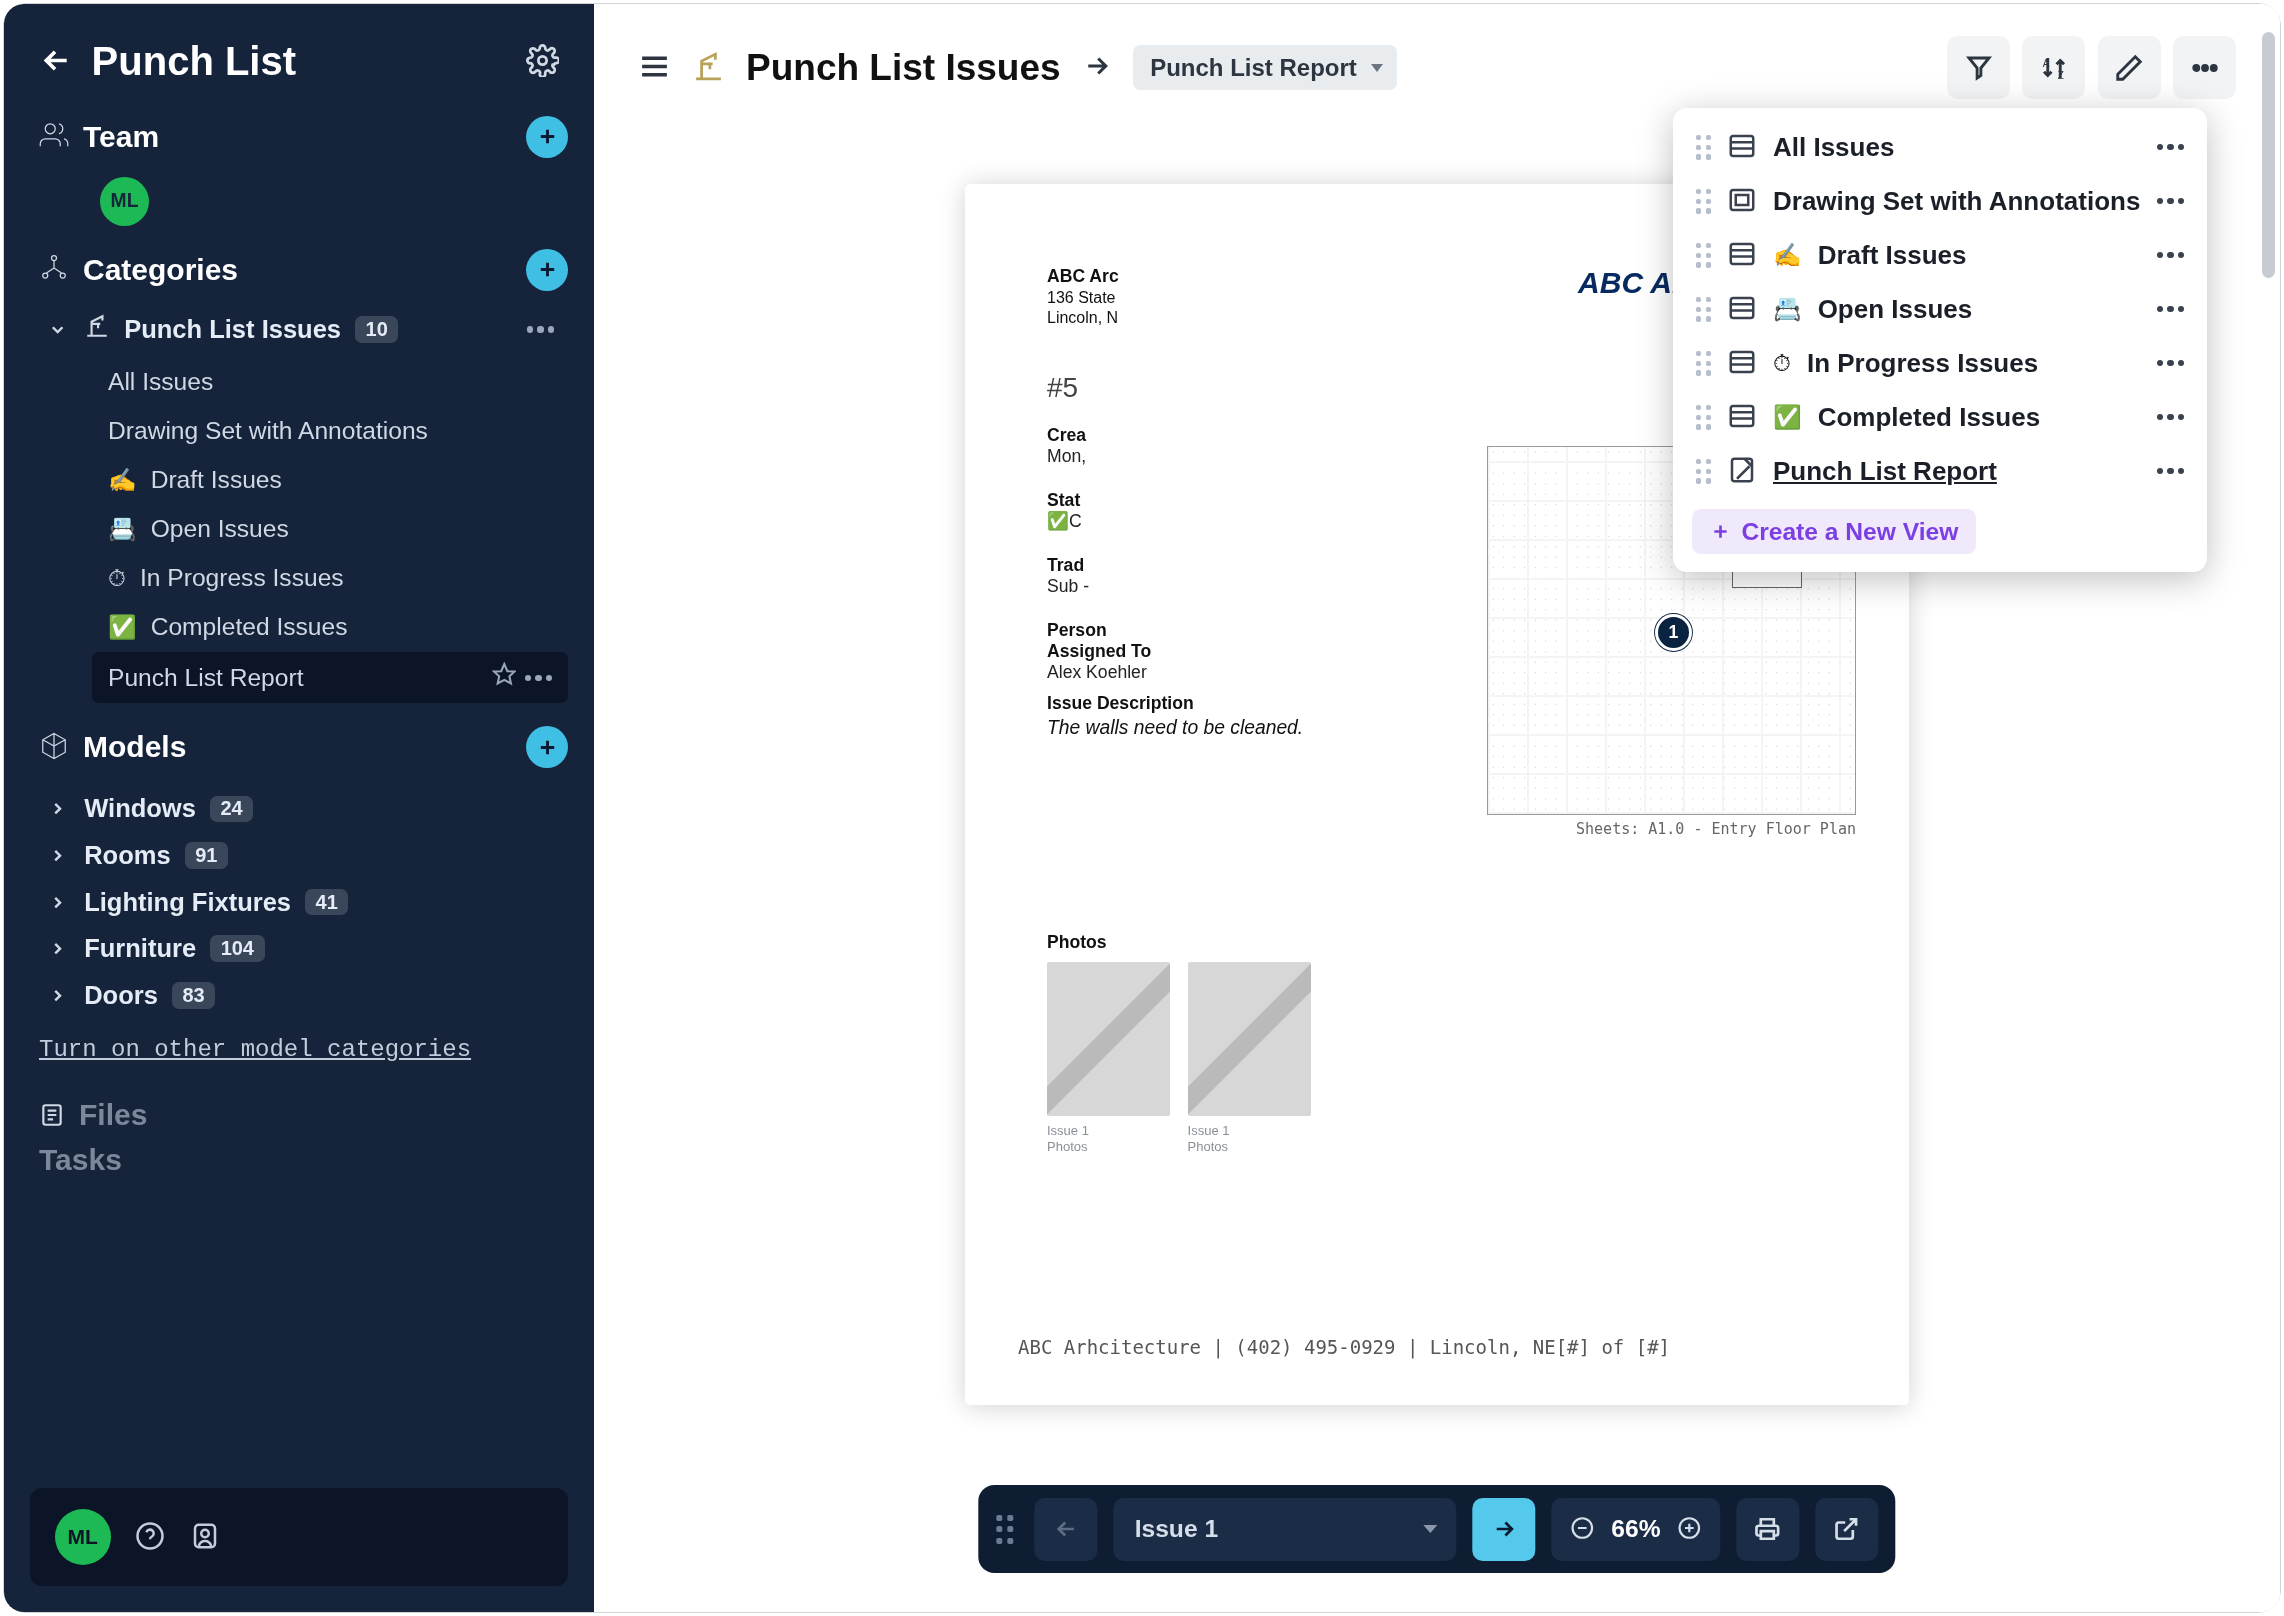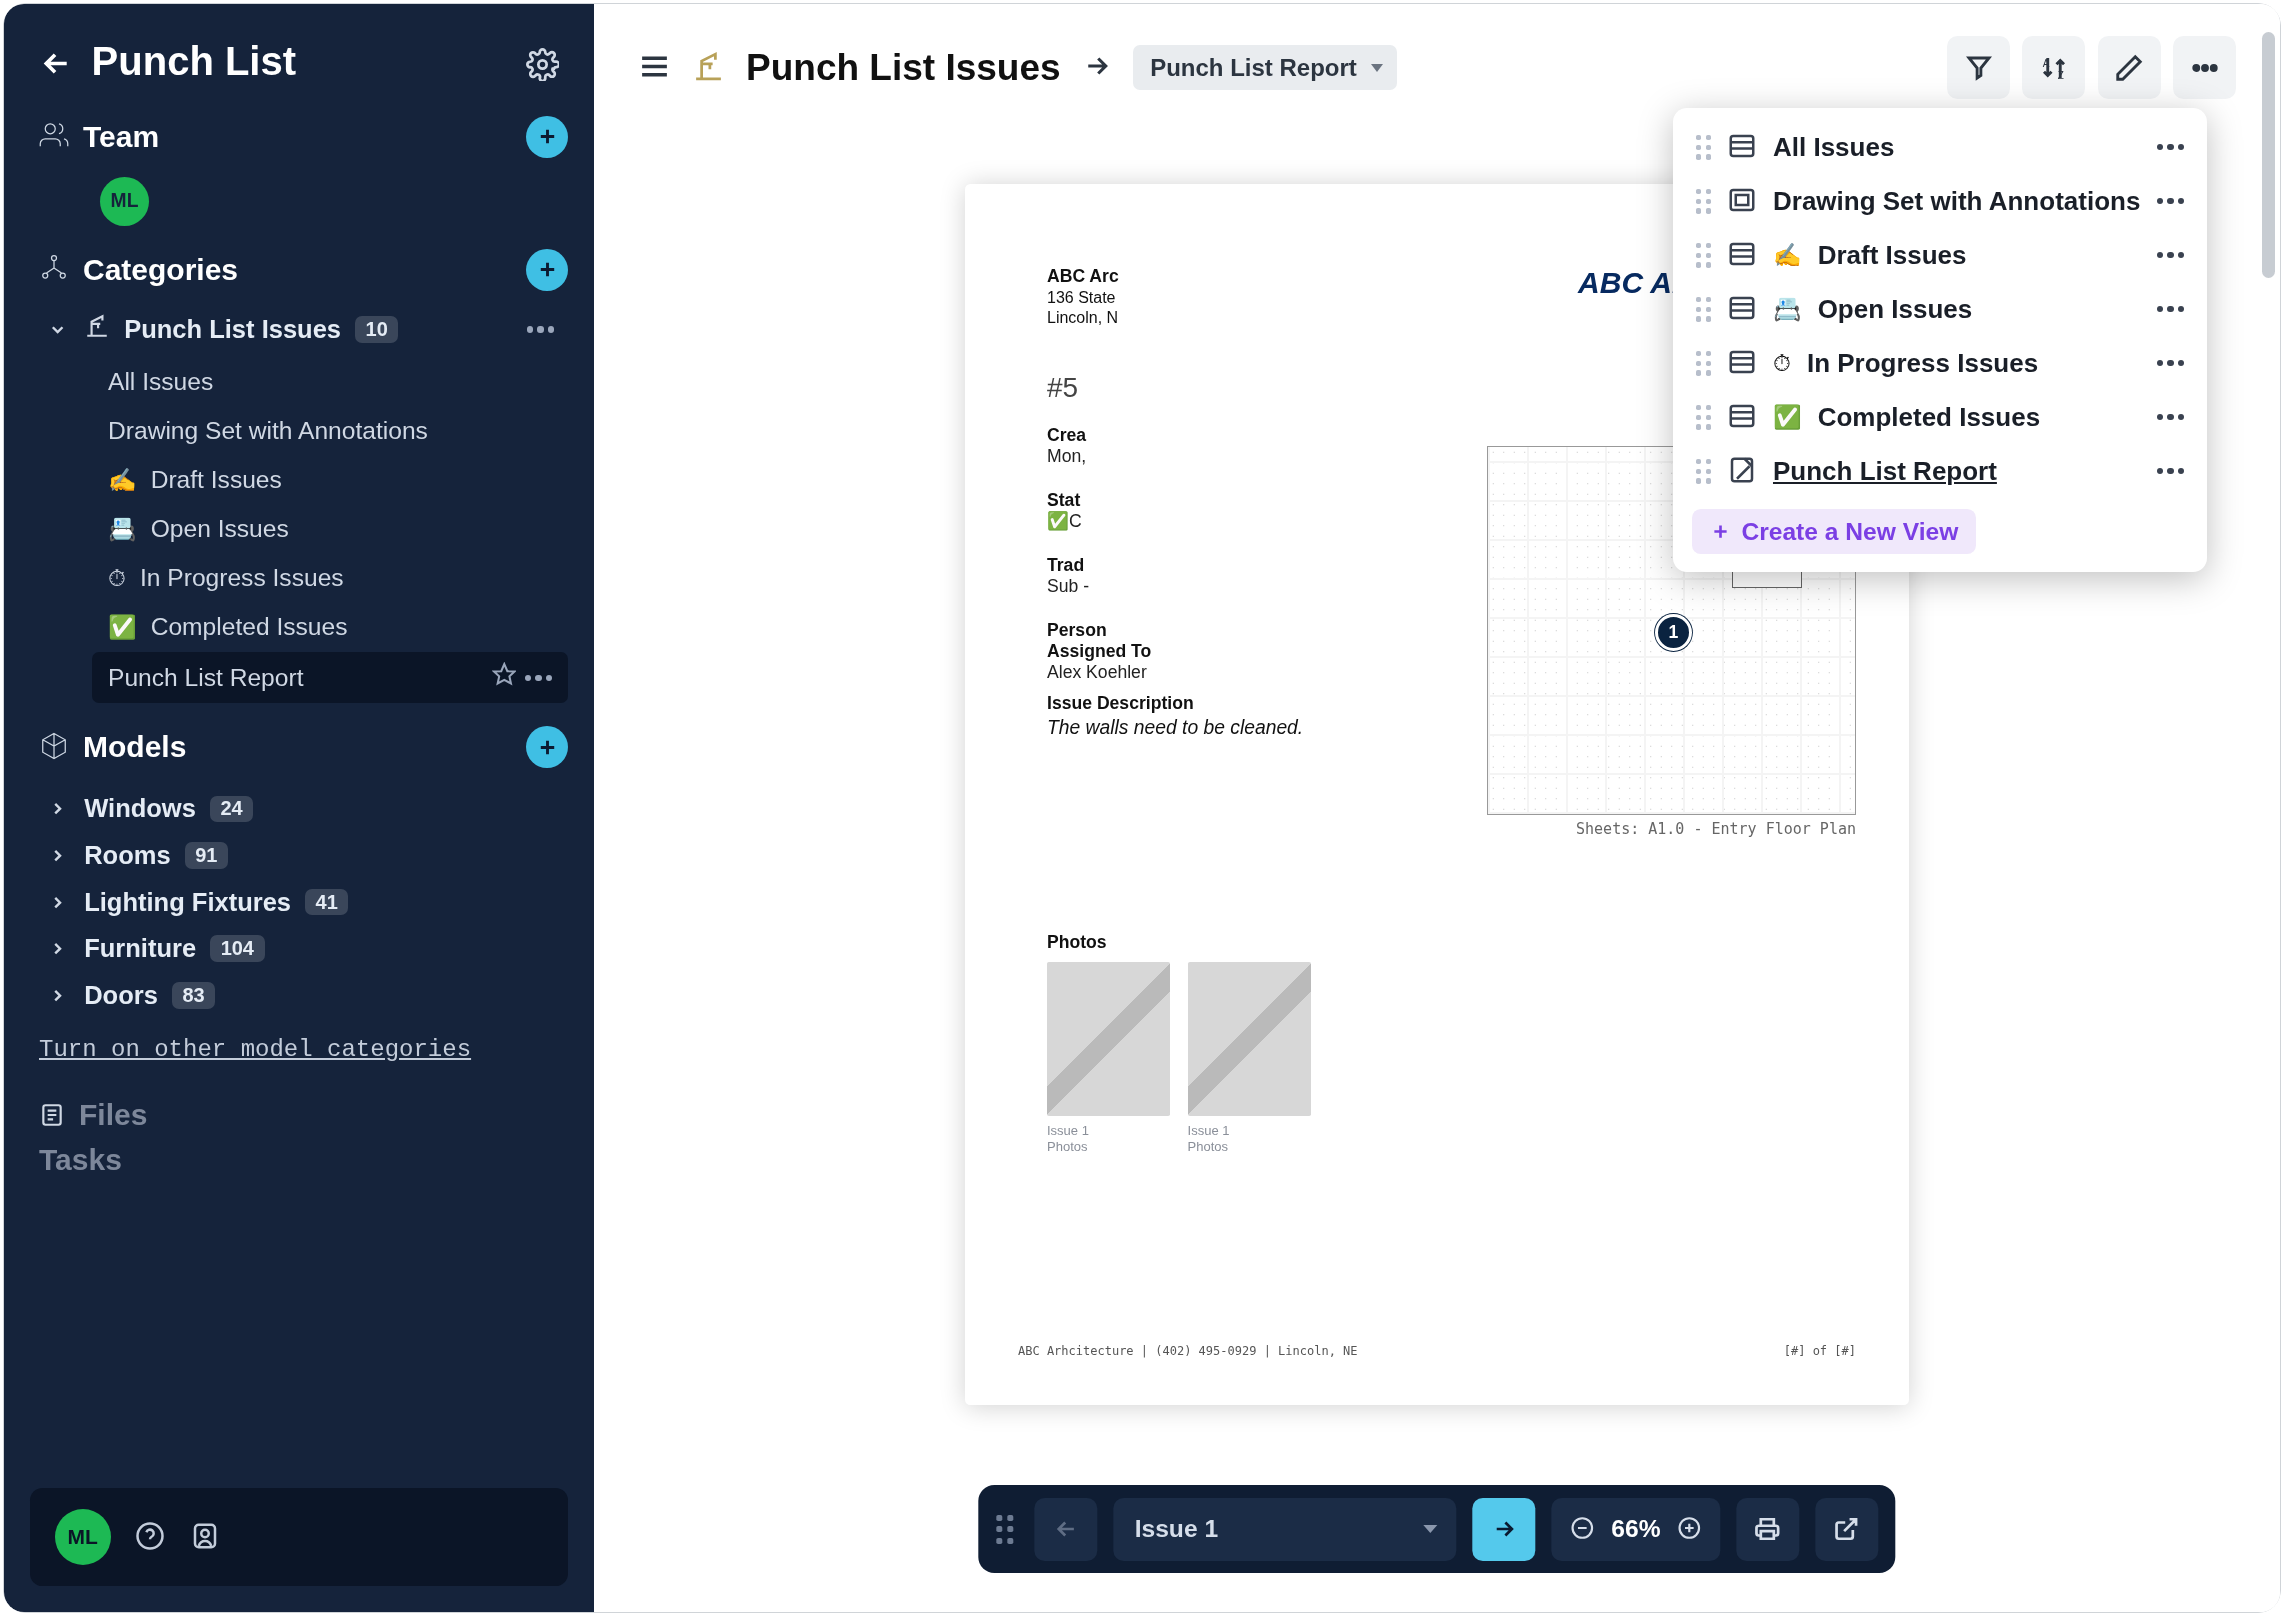--- a/index.html
+++ b/index.html
@@ -6,21 +6,21 @@
   html, body { width: 2284px; height: 1616px; font-family: -apple-system, BlinkMacSystemFont, "Segoe UI", sans-serif; overflow: hidden; }
   body { background: #fff; display: flex; border: 3.5px solid #fff; border-radius: 26px; }
 
   .app-frame { display: flex; width: 100%; height: 100%; border-radius: 21px; overflow: hidden; border: 0.9px solid #d0d4d8; }
 
   
   .sidebar {
     width: 590px; background: #15233b; color: #e5ecf5; display: flex; flex-direction: column;
     position: relative; flex-shrink: 0;
   }
-  .sb-header { display: flex; align-items: flex-end; padding: 35px 35px 8.8px 35px; gap: 17.6px; }
+  .sb-header { display: flex; align-items: center; padding: 35px 35px 8.8px 35px; gap: 17.6px; }
   .sb-back svg { width: 35px; height: 35px; stroke: #fff; }
   .sb-title { font-size: 40px; font-weight: 800; color: #fff; flex: 1; }
   .sb-gear svg { width: 33px; height: 33px; stroke: #d0d8e4; }
 
   .sb-section { padding: 8.8px 26px 0 35px; }
   .sb-section-head { display: flex; align-items: center; gap: 14px; padding: 14px 0; }
   .sb-section-head .ttl { font-size: 30px; font-weight: 800; color: #fff; flex: 1; }
   .sb-section-head .h-ico svg { width: 30px; height: 30px; stroke: #cfd8e4; fill: none; }
   .add-btn {
     width: 42px; height: 42px; border-radius: 50%; background: #3fbfe4; display: flex;
@@ -135,21 +135,21 @@
     position:absolute;
   }
   .planbox .room{position:absolute;right:53px;top:88px;width:70px;height:53px;border:0.9px solid #666;background:#fff;font-size:12.3px;text-align:center;padding-top:5.3px;}
   .planbox .pin{position:absolute;left:167px;top:167px;width:37px;height:37px;border-radius:50%;background:#0a2340;color:#fff;display:flex;align-items:center;justify-content:center;font-size:17.6px;font-weight:700;border:3.5px solid #fff;box-shadow:0 0 0 0.9px #0a2340;}
   .plancap{position:absolute;right:53px;top:636px;font-family:monospace;font-size:15px;color:#666;}
   .photos{margin-top:193px;}
   .photos .ph-t{font-weight:800;font-size:17.6px;}
   .ph-row{display:flex;gap:17.6px;margin-top:8.8px;}
   .ph{width:123px;height:154px;background:linear-gradient(135deg,#d7d7d7 0 45%,#bababa 45% 55%,#d7d7d7 55% 100%);border-radius:1.8px;}
   .ph-cap{font-size:13px;color:#8a8f99;margin-top:7px;line-height:1.2;}
-  .p-footer{position:absolute;left:53px;right:53px;bottom:47px;display:flex;justify-content:space-between;font-family:monospace;font-size:12px;color:#555;}
+  .p-footer{position:absolute;left:53px;right:53px;bottom:47px;display:flex;font-family:monospace;font-size:19px;color:#555;}
 
   
   .bottombar{
     position:absolute;left:50%;bottom:39px;transform:translateX(-50%);
     background:#0f1d33;border-radius:16px;display:flex;align-items:center;gap:16px;padding:12.3px 17.6px;
   }
   .bb-grip{display:grid;grid-template-columns:repeat(2,6.1px);grid-auto-rows:6.1px;gap:5.3px;margin-right:5.3px;}
   .bb-grip span{background:#6d7b92;border-radius:1.8px;}
   .bb-btn{width:63px;height:63px;border-radius:10.5px;background:#1b2c46;display:flex;align-items:center;justify-content:center;cursor:pointer;}
   .bb-btn svg{width:26px;height:26px;stroke:#d6deea;fill:none;stroke-width:2.5;}

